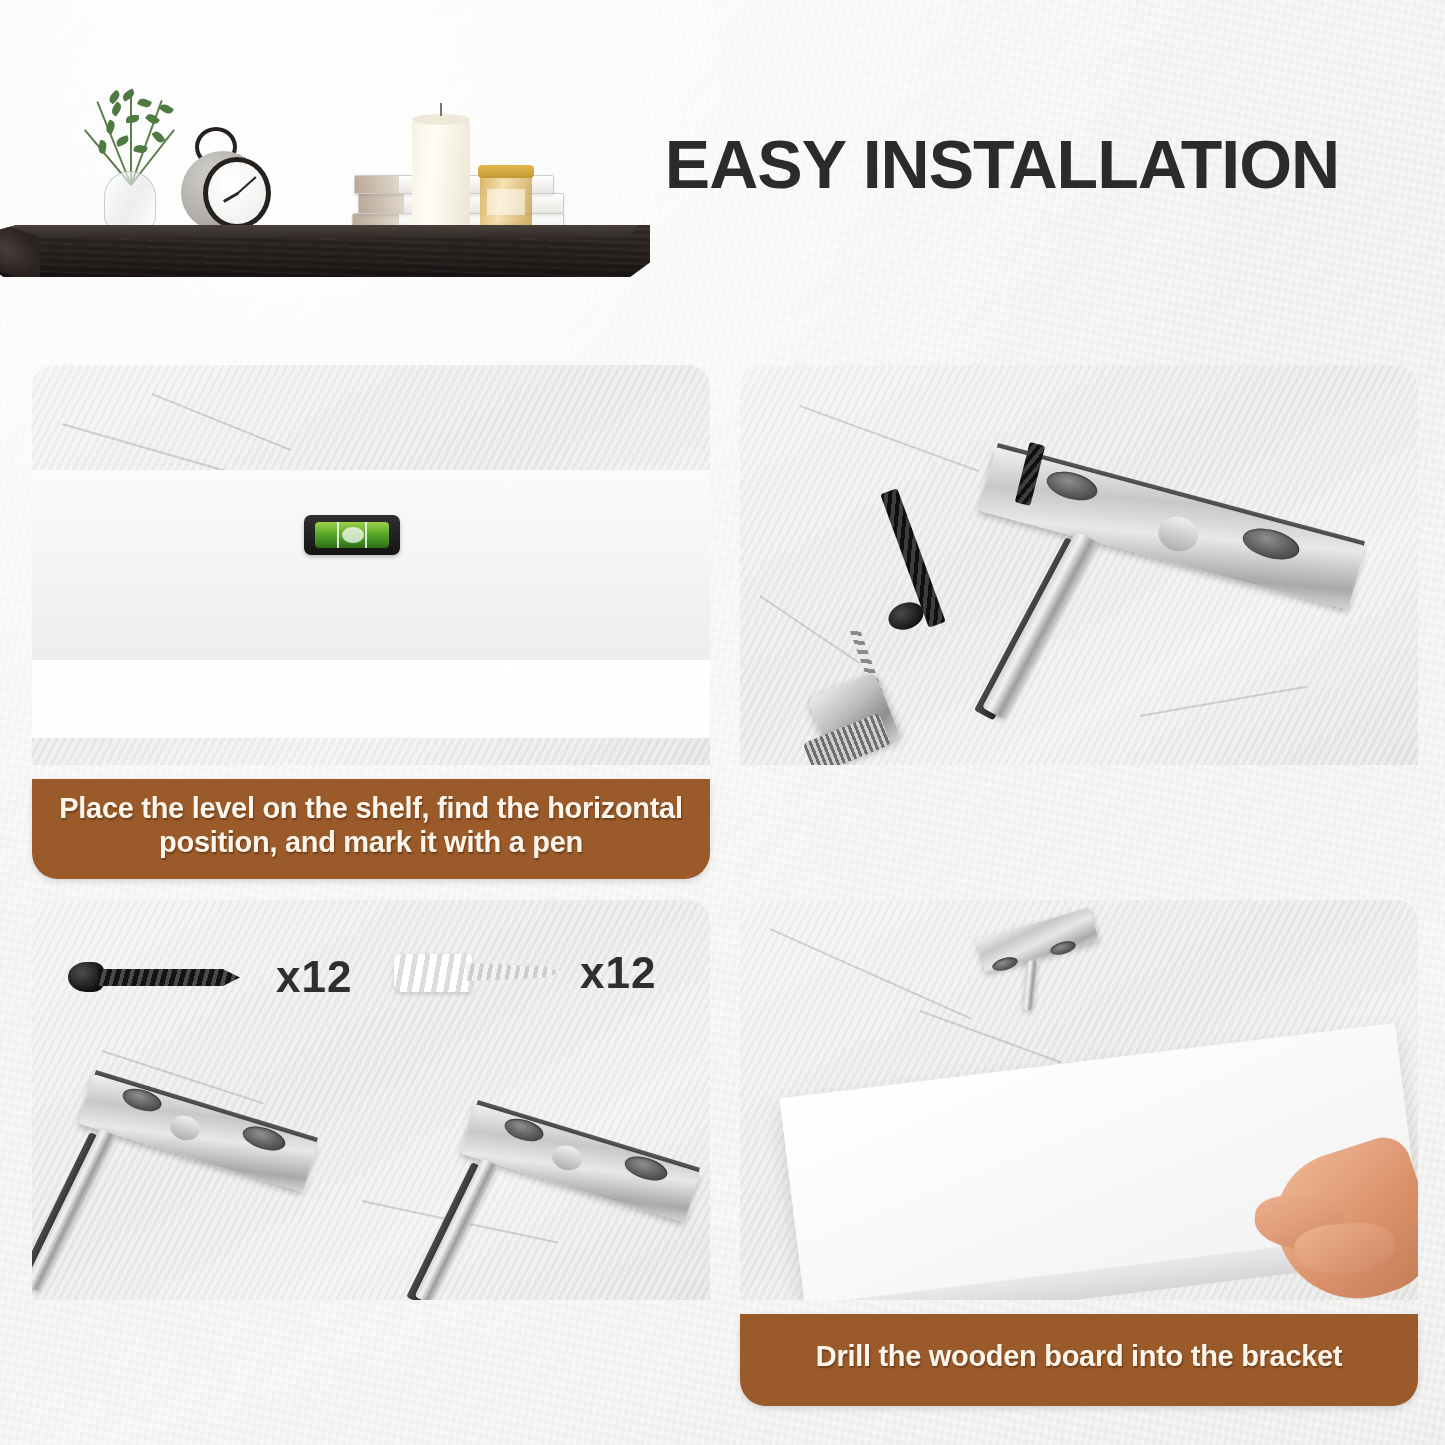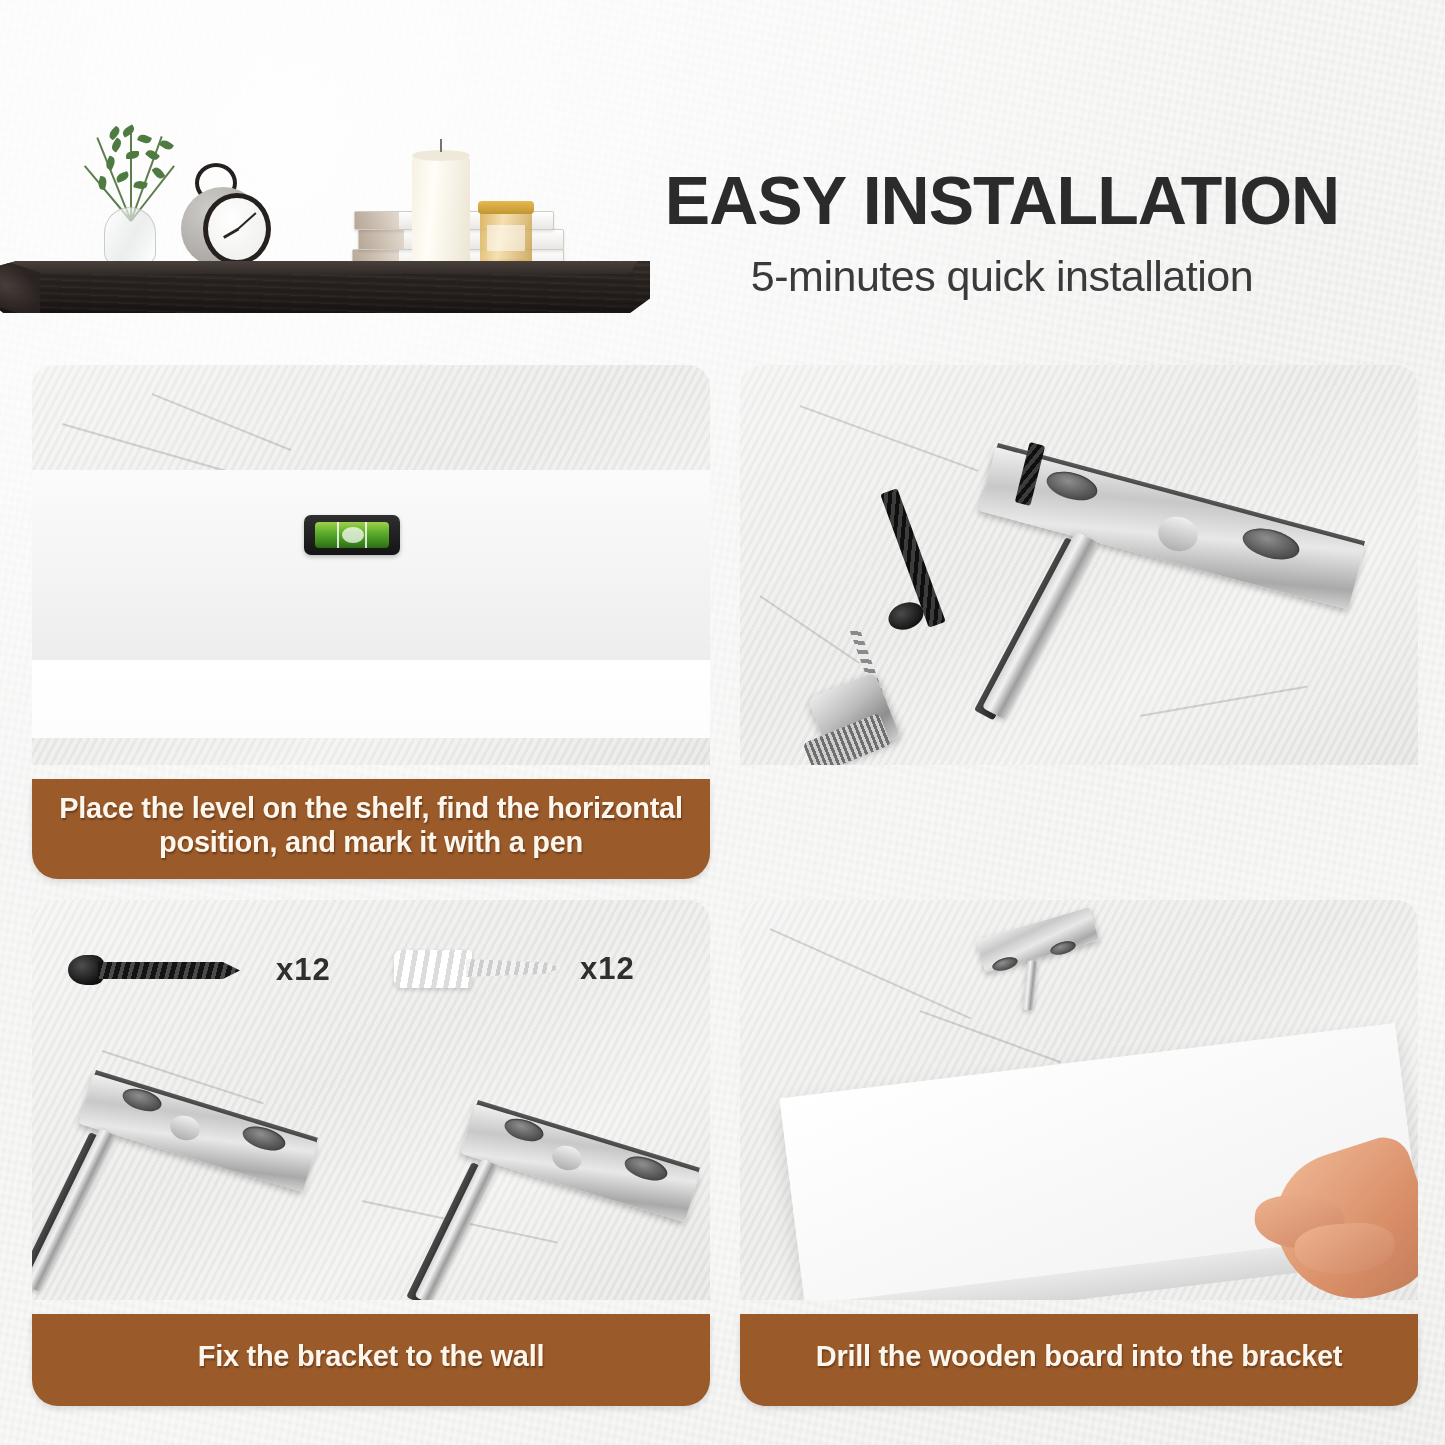--- a/index.html
+++ b/index.html
@@ -21,21 +21,21 @@
       radial-gradient(ellipse at 20% 10%, rgba(255,255,255,.9), rgba(255,255,255,0) 60%),
       repeating-linear-gradient(100deg, rgba(0,0,0,.012) 0px, rgba(0,0,0,0) 2px, rgba(255,255,255,.35) 4px, rgba(0,0,0,0) 7px),
       repeating-linear-gradient(12deg, rgba(0,0,0,.01) 0px, rgba(0,0,0,0) 3px, rgba(255,255,255,.3) 5px, rgba(0,0,0,0) 9px),
       linear-gradient(160deg, #f7f7f6 0%, #efefee 40%, #f4f4f3 75%, #ebebea 100%);
   }
 
   
   .hero {
     position: absolute;
     left: 0; top: 0;
-    width: 1445px; height: 340px; margin-top: 36px;
+    width: 1445px; height: 340px;
   }
 
   .hero-text {
     position: absolute;
     right: 28px; top: 130px;
     width: 830px;
     text-align: center;
   }
   .hero-title {
     font-size: 68px;
@@ -377,21 +377,21 @@
     position: absolute;
     left: 0; top: 30px;
     width: 678px; height: 110px;
   }
   .hw-item {
     position: absolute;
     display: flex;
     align-items: center;
   }
   .hw-qty {
-    font-size: 31px;
+    font-size: 44px;
     font-weight: bold;
     color: #2f2f2f;
     letter-spacing: 1px;
   }
   .screw-graphic {
     position: relative;
     width: 186px; height: 34px;
   }
   .screw-shank {
     position: absolute; left: 30px; top: 9px;
@@ -518,21 +518,20 @@
 
     <div class="shelf">
       <div class="shelf-grain"></div>
       <div class="shelf-top"></div>
       <div class="shelf-endgrain"></div>
     </div>
   </div>
 
   <div class="hero-text">
     <div class="hero-title">EASY INSTALLATION</div>
-    <div class="hero-sub">5-minutes quick installation</div>
   </div>
 </div>
 
 <div class="grid">
 
   <div class="card c1">
     <div class="photo">
       <div class="crack" style="left:30px;top:58px;width:210px;transform:rotate(16deg)"></div>
       <div class="crack" style="left:120px;top:28px;width:150px;transform:rotate(22deg)"></div>
       <div class="crack" style="left:430px;top:340px;width:160px;transform:rotate(-14deg)"></div>
@@ -613,23 +612,20 @@
       <div class="bracket" style="left:400px;top:200px;width:280px;height:230px">
         <div class="bk-plate-dark" style="left:46px;top:0px;width:232px;height:10px;transform:rotate(17deg);transform-origin:left top;"></div>
         <div class="bk-plate" style="left:44px;top:4px;width:234px;height:52px;transform:rotate(17deg);transform-origin:left top;"></div>
         <div class="bk-slot" style="left:72px;top:20px;width:40px;height:20px;transform:rotate(17deg)"></div>
         <div class="bk-slot" style="left:192px;top:58px;width:44px;height:21px;transform:rotate(17deg)"></div>
         <div class="bk-arm-shadow" style="left:40px;top:62px;width:16px;height:150px;transform:rotate(26deg);transform-origin:top left"></div>
         <div class="bk-arm" style="left:50px;top:58px;width:18px;height:154px;transform:rotate(26deg);transform-origin:top left"></div>
         <div class="bk-collar" style="left:120px;top:46px;width:30px;height:24px;transform:rotate(17deg)"></div>
       </div>
     </div>
-    <div class="caption">
-      <span>Fix the bracket to the wall</span>
-    </div>
   </div>
 
   <div class="card c4">
     <div class="photo">
       <div class="crack" style="left:30px;top:28px;width:220px;transform:rotate(24deg)"></div>
       <div class="crack" style="left:180px;top:110px;width:150px;transform:rotate(20deg)"></div>
 
       <div class="bracket" style="left:236px;top:36px;width:140px;height:90px">
         <div class="bk-plate" style="left:0;top:4px;width:118px;height:34px;transform:rotate(-16deg);transform-origin:left top;"></div>
         <div class="bk-slot" style="left:16px;top:22px;width:26px;height:12px;transform:rotate(-16deg)"></div>

